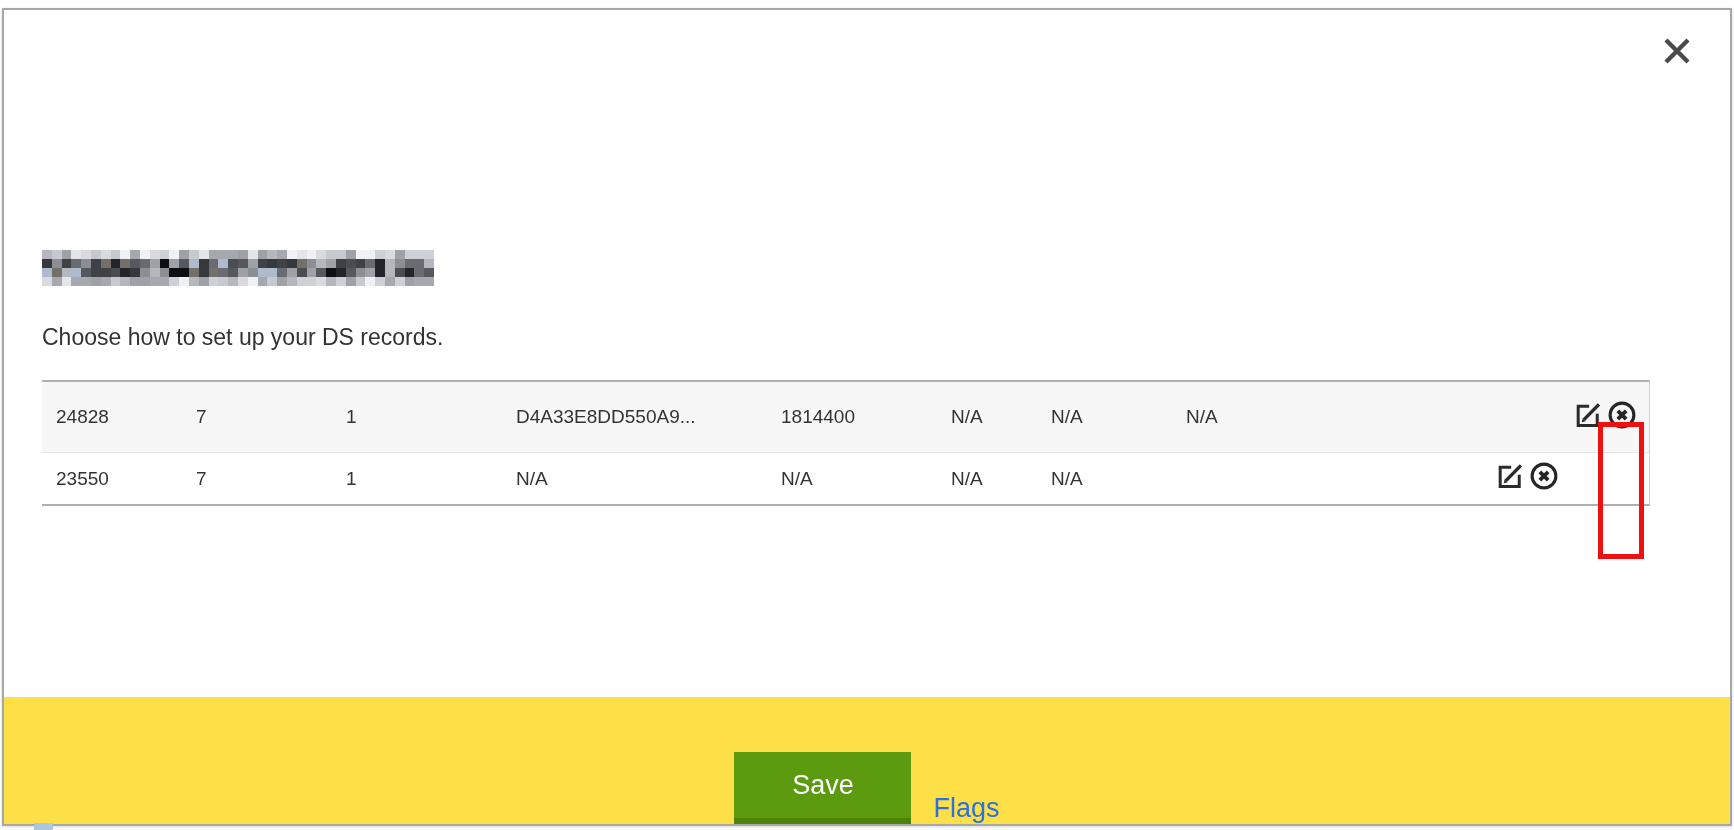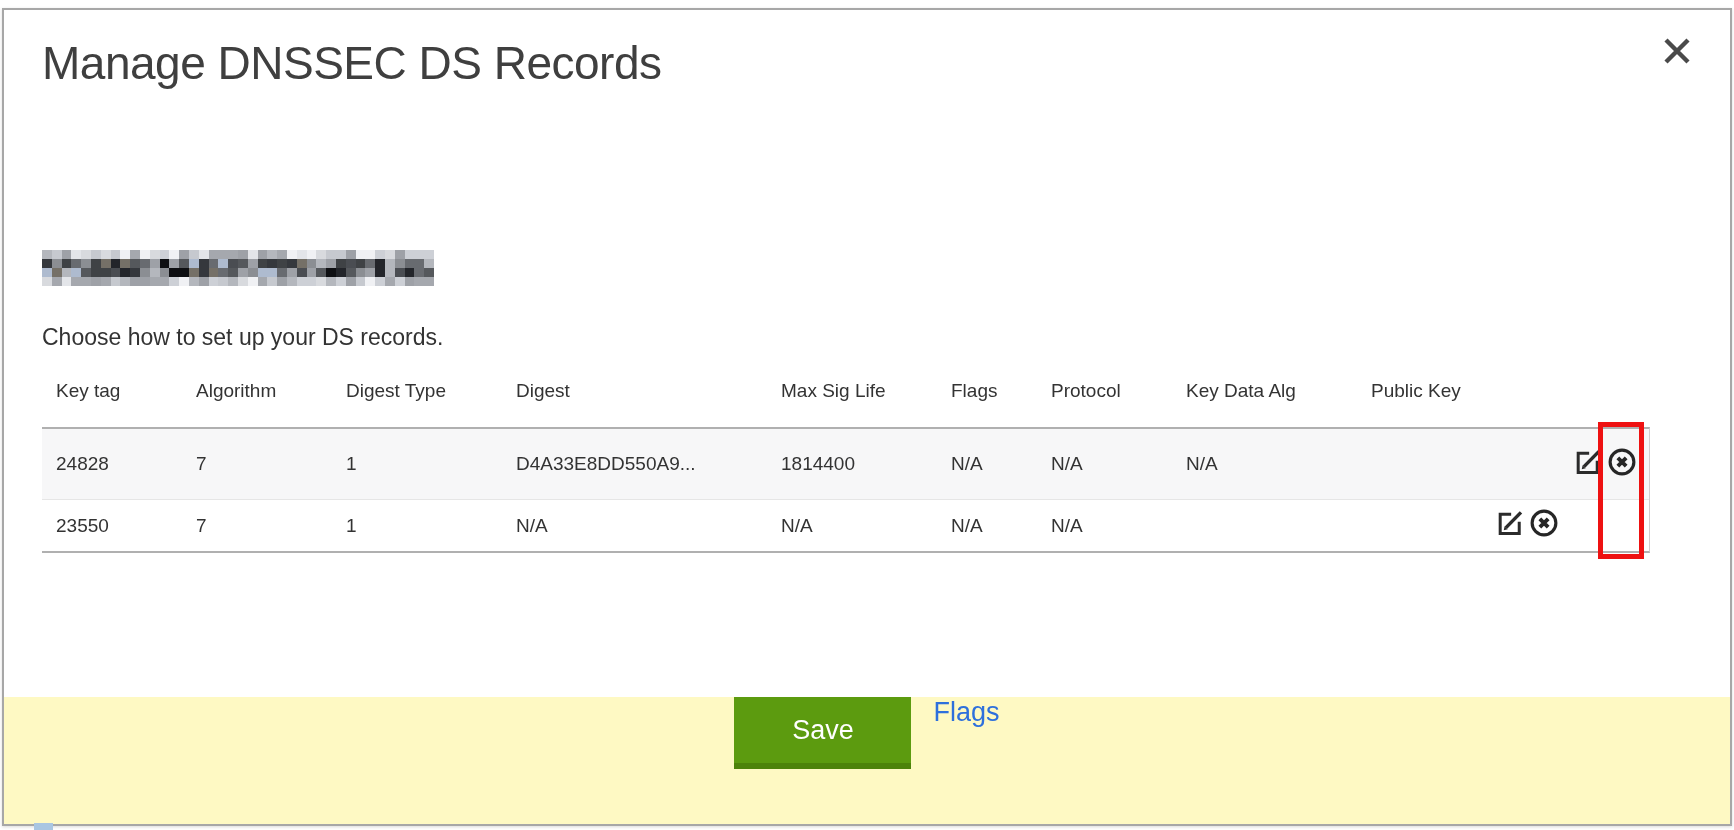--- a/index.html
+++ b/index.html
@@ -108,23 +108,23 @@
     font-size: 21px;
     display: flex; align-items: center; justify-content: center;
     cursor: pointer;
     font-family: inherit;
   }
   
   .footer {
     position: absolute;
     left: 0; right: 0; bottom: 0;
     height: 127px;
-    background: #fef9c3;
+    background: #fde047;
     display: flex;
-    align-items: flex-start;
+    align-items: flex-end;
     justify-content: center;
     gap: 22px;
   }
   .save-btn {
     width: 177px; height: 72px;
     background: #5c9b0f;
     border: none;
     border-bottom: 6px solid #4d830a;
     color: #fff;
     font-size: 27px;
@@ -136,21 +136,20 @@
     color: #2e70dc;
     text-decoration: none;
     cursor: pointer;
   }
 </style>
 </head>
 <body>
 
 <div class="modal">
 
-  <h1 class="title">Manage DNSSEC DS Records</h1>
 
   <div class="close-btn">
     <span>
       <svg width="30" height="30" viewBox="0 0 30 30">
         <path d="M4 4 L26 26 M26 4 L4 26" stroke="#4a4a4a" stroke-width="4.4" stroke-linecap="butt" fill="none"></path>
       </svg>
     </span>
   </div>
 
   <div class="redacted">
@@ -313,32 +312,20 @@
       <i style="background: rgb(205, 208, 214);"></i>
       <i style="background: rgb(158, 161, 167);"></i>
       <i style="background: rgb(165, 168, 174);"></i>
       <i style="background: rgb(165, 168, 174);"></i>
     </div>
 
   <div class="subtitle">Choose how to set up your DS records.</div>
 
   <div class="table-area">
 
-    <div class="grid-row thead">
-      <div class="cell">Key tag</div>
-      <div class="cell">Algorithm</div>
-      <div class="cell">Digest Type</div>
-      <div class="cell">Digest</div>
-      <div class="cell">Max Sig Life</div>
-      <div class="cell">Flags</div>
-      <div class="cell">Protocol</div>
-      <div class="cell">Key Data Alg</div>
-      <div class="cell">Public Key</div>
-      <div class="cell"></div>
-    </div>
 
     <div class="tbody">
 
       <div class="grid-row data-row odd">
         <div>24828</div>
         <div>7</div>
         <div>1</div>
         <div>D4A33E8DD550A9...</div>
         <div>1814400</div>
         <div>N/A</div>

